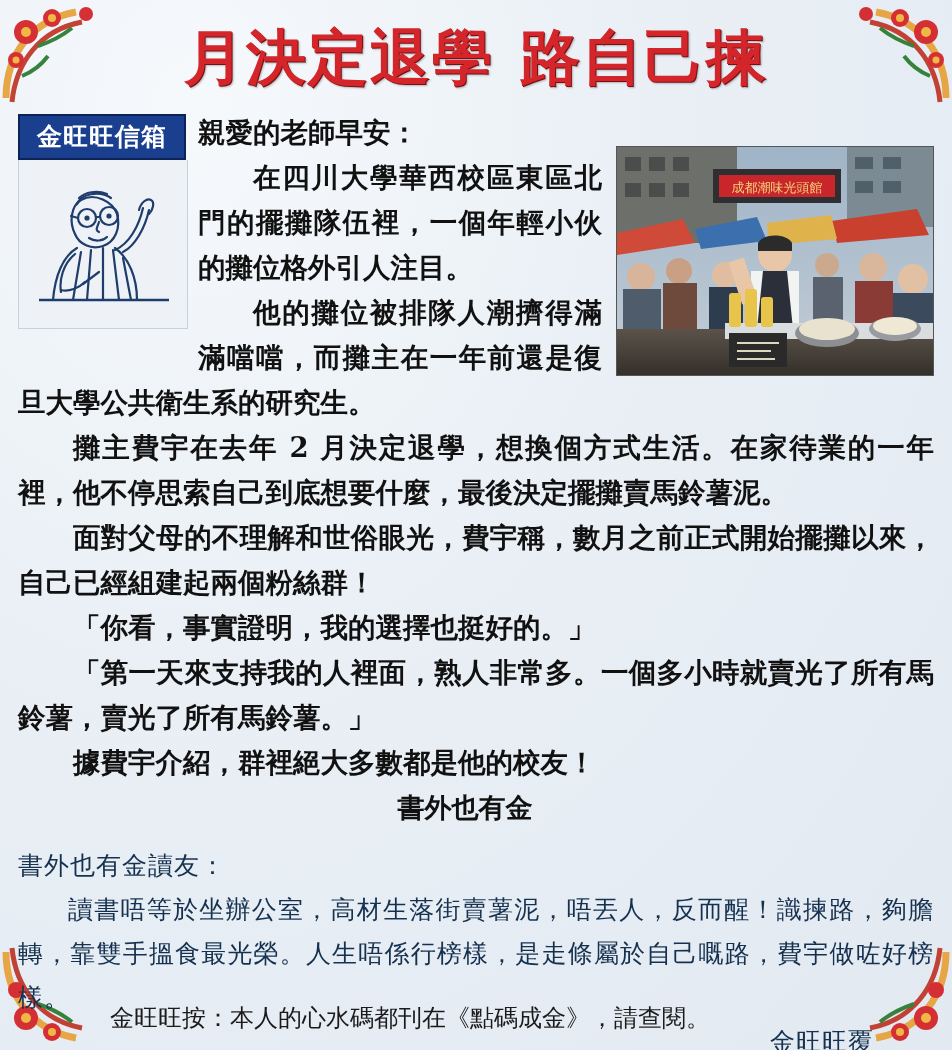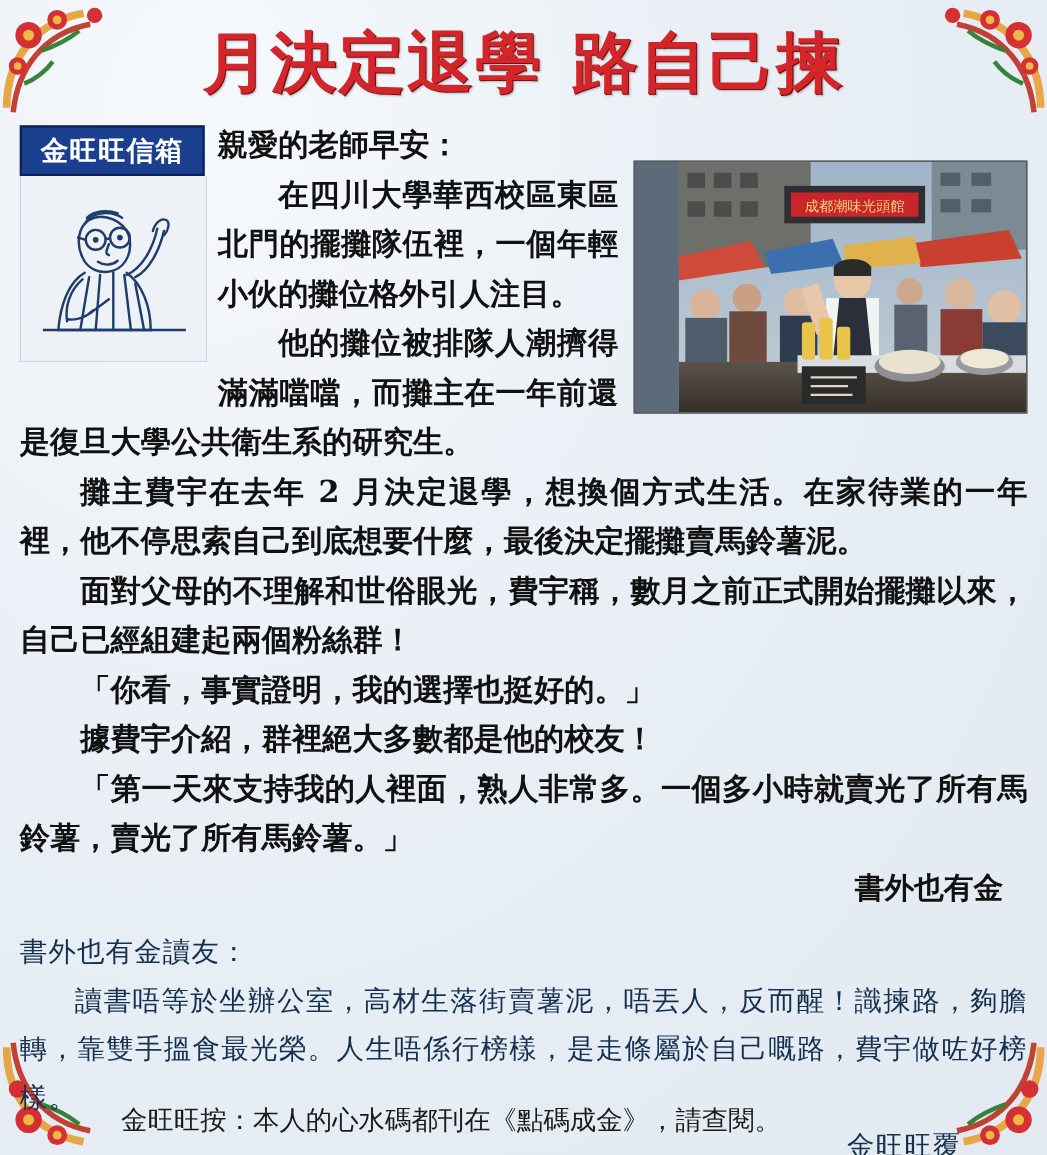--- a/index.html
+++ b/index.html
@@ -94,36 +94,35 @@
   
   .photo {
     float: right;
     width: 316px;
     height: 228px;
     margin: 36px 0 8px 14px;
     border: 1px solid #555;
     overflow: hidden;
     position: relative;
     background: #5d6a7a;
-    padding-left: 40px;
   }
   .photo svg { width: 100%; height: 100%; display: block; }
 
   .article {
     font-size: 27.5px;
     line-height: 45px;
     color: #111;
     text-align: justify;
     font-family: "DejaVu Serif", "Liberation Serif", serif;
   }
   .article p { margin: 0; font-weight: bold; }
   .indent { text-indent: 2em; }
 
   .signoff {
-    text-align: right;
+    text-align: center;
     font-size: 27px;
     margin-top: 6px;
     padding-right: 22px;
   }
 
   
   .reply {
     clear: both;
     margin-top: 14px;
     font-size: 25px;
@@ -383,22 +382,22 @@
       </svg>
     </div>
 
     <div class="article">
       <p>親愛的老師早安：</p>
       <p class="indent">在四川大學華西校區東區北門的擺攤隊伍裡，一個年輕小伙的攤位格外引人注目。</p>
       <p class="indent">他的攤位被排隊人潮擠得滿滿噹噹，而攤主在一年前還是復旦大學公共衛生系的研究生。</p>
       <p class="indent">攤主費宇在去年 2 月決定退學，想換個方式生活。在家待業的一年裡，他不停思索自己到底想要什麼，最後決定擺攤賣馬鈴薯泥。</p>
       <p class="indent">面對父母的不理解和世俗眼光，費宇稱，數月之前正式開始擺攤以來，自己已經組建起兩個粉絲群！</p>
       <p class="indent">「你看，事實證明，我的選擇也挺好的。」</p>
+      <p class="indent">「第一天來支持我的人裡面，熟人非常多。一個多小時就賣光了所有馬鈴薯，賣光了所有馬鈴薯。」</p>
       <p class="indent">據費宇介紹，群裡絕大多數都是他的校友！</p>
-      <p class="indent">「第一天來支持我的人裡面，熟人非常多。一個多小時就賣光了所有馬鈴薯，賣光了所有馬鈴薯。」</p>
       <p class="signoff">書外也有金</p>
     </div>
 
     <div class="reply">
       <p>書外也有金讀友：</p>
       <p class="indent">讀書唔等於坐辦公室，高材生落街賣薯泥，唔丟人，反而醒！識揀路，夠膽轉，靠雙手搵食最光榮。人生唔係行榜樣，是走條屬於自己嘅路，費宇做咗好榜樣。</p>
       <p class="reply-sign">金旺旺覆</p>
     </div>
 
   </div>

